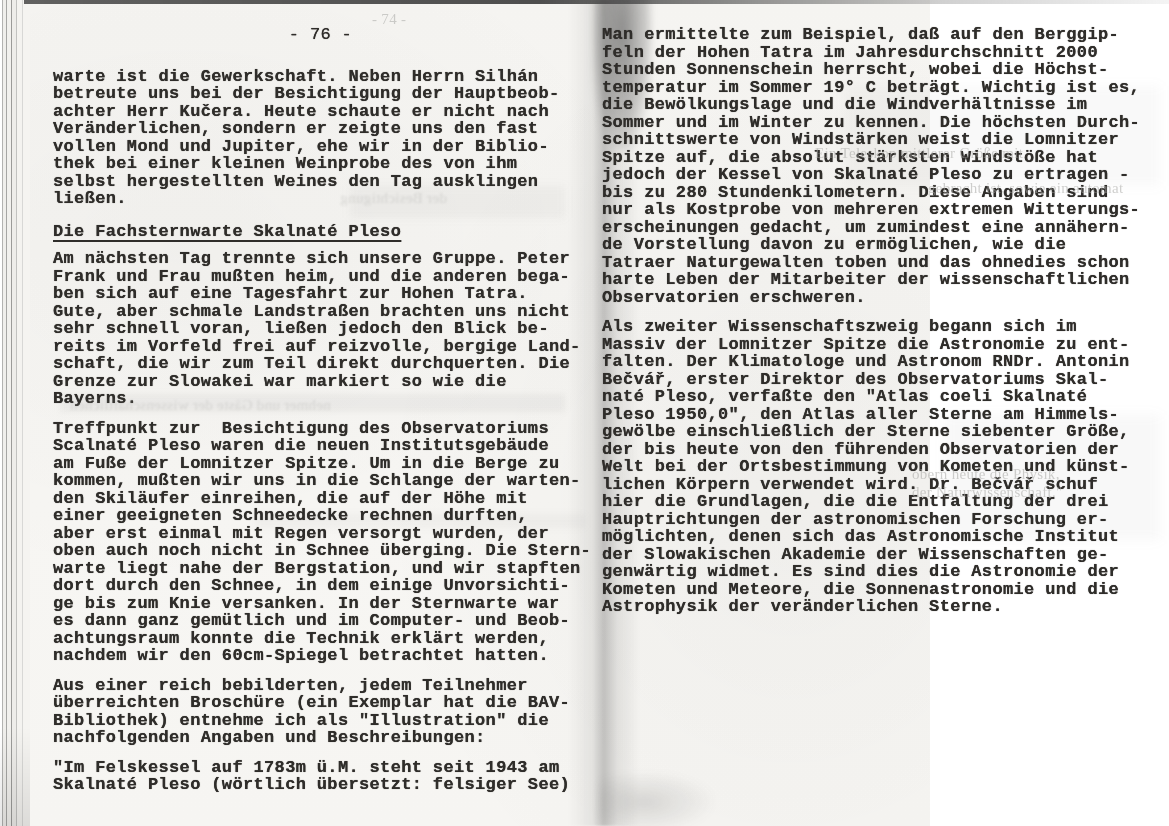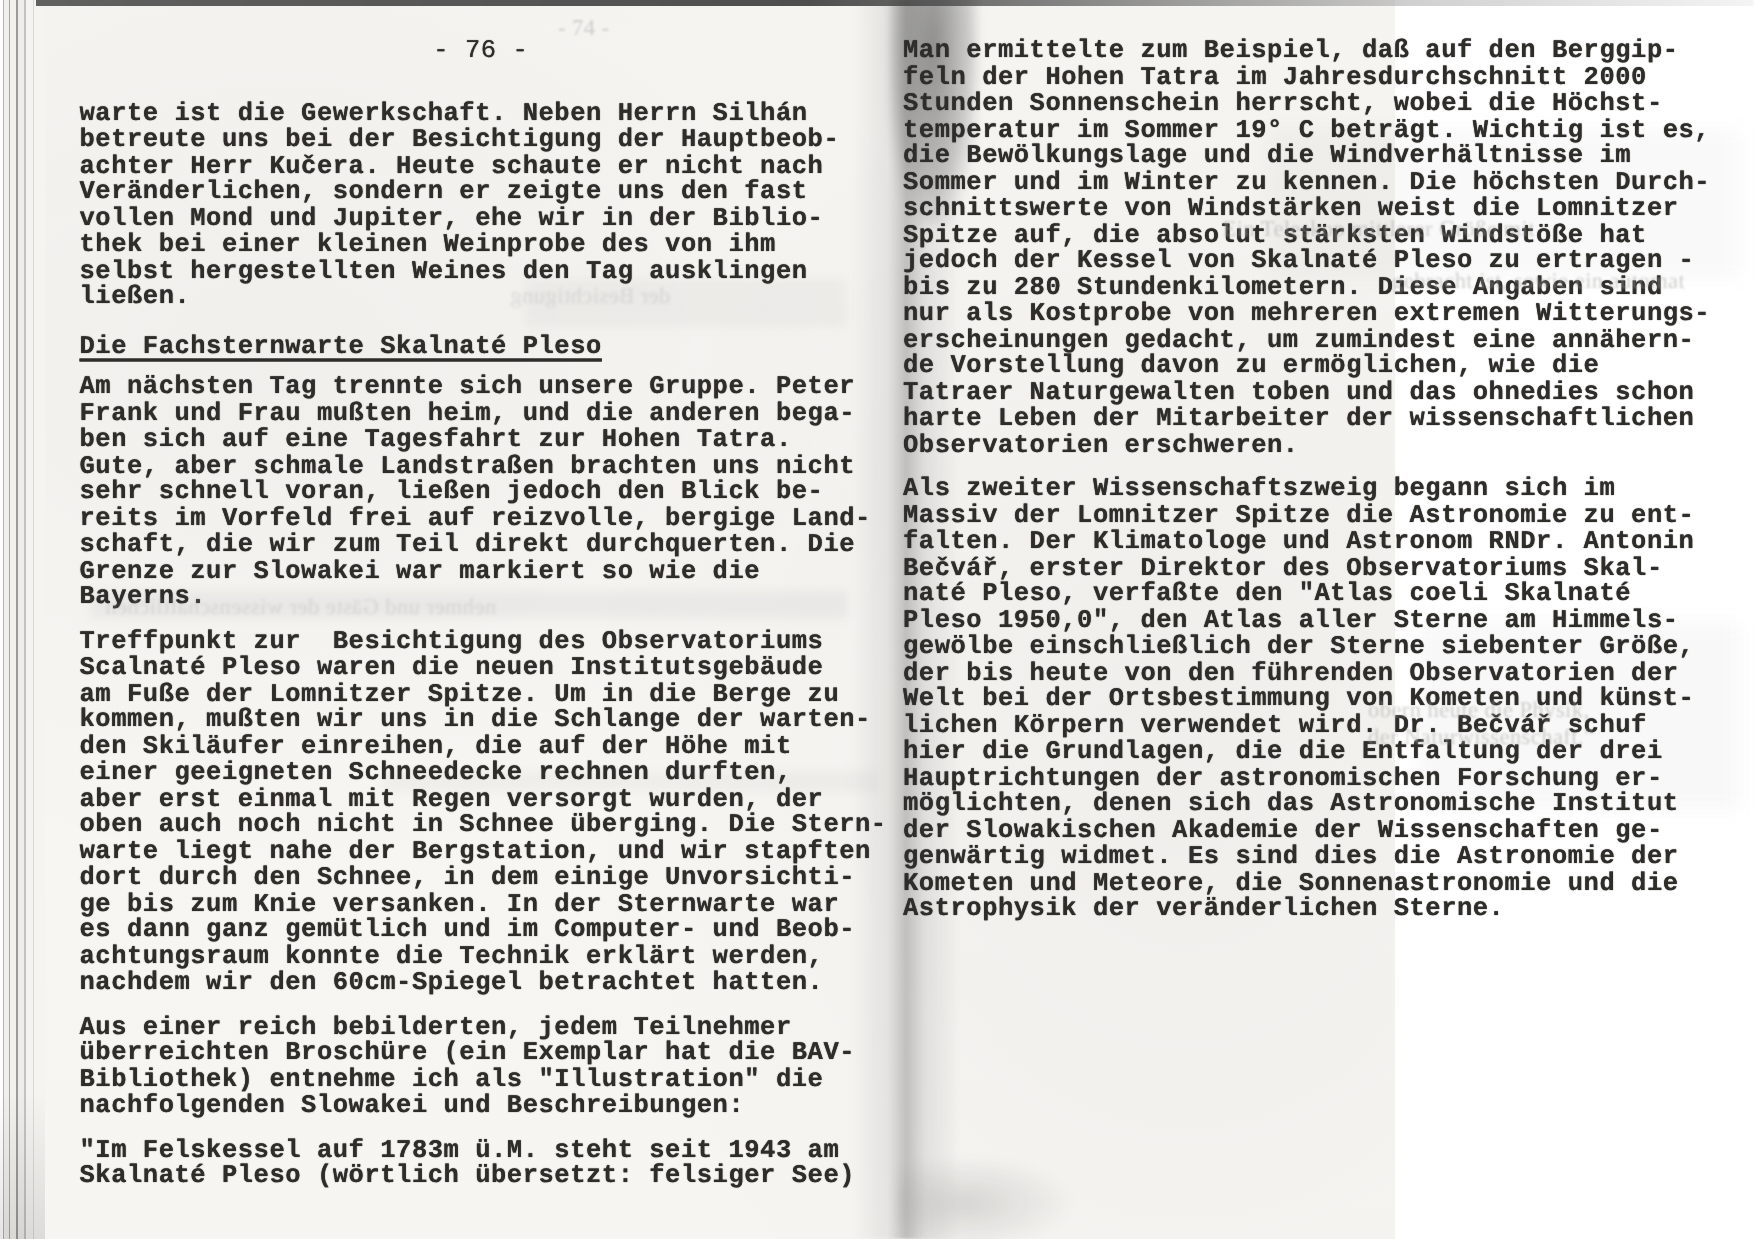--- a/index.html
+++ b/index.html
@@ -140,21 +140,21 @@
 oben auch noch nicht in Schnee überging. Die Stern-
 warte liegt nahe der Bergstation, und wir stapften
 dort durch den Schnee, in dem einige Unvorsichti-
 ge bis zum Knie versanken. In der Sternwarte war
 es dann ganz gemütlich und im Computer- und Beob-
 achtungsraum konnte die Technik erklärt werden,
 nachdem wir den 60cm-Spiegel betrachtet hatten.</div>
         <div class="block para">Aus einer reich bebilderten, jedem Teilnehmer
 überreichten Broschüre (ein Exemplar hat die BAV-
 Bibliothek) entnehme ich als "Illustration" die
-nachfolgenden Slowakei und Beschreibungen:</div>
+nachfolgenden Angaben und Beschreibungen:</div>
         <div class="block para">"Im Felskessel auf 1783m ü.M. steht seit 1943 am
 Skalnaté Pleso (wörtlich übersetzt: felsiger See)</div>
       </div>
   </div>
 
   <div class="page page-right">
     <div id="right-blocks">
         <div class="block para">Man ermittelte zum Beispiel, daß auf den Berggip-
 feln der Hohen Tatra im Jahresdurchschnitt 2000
 Stunden Sonnenschein herrscht, wobei die Höchst-

